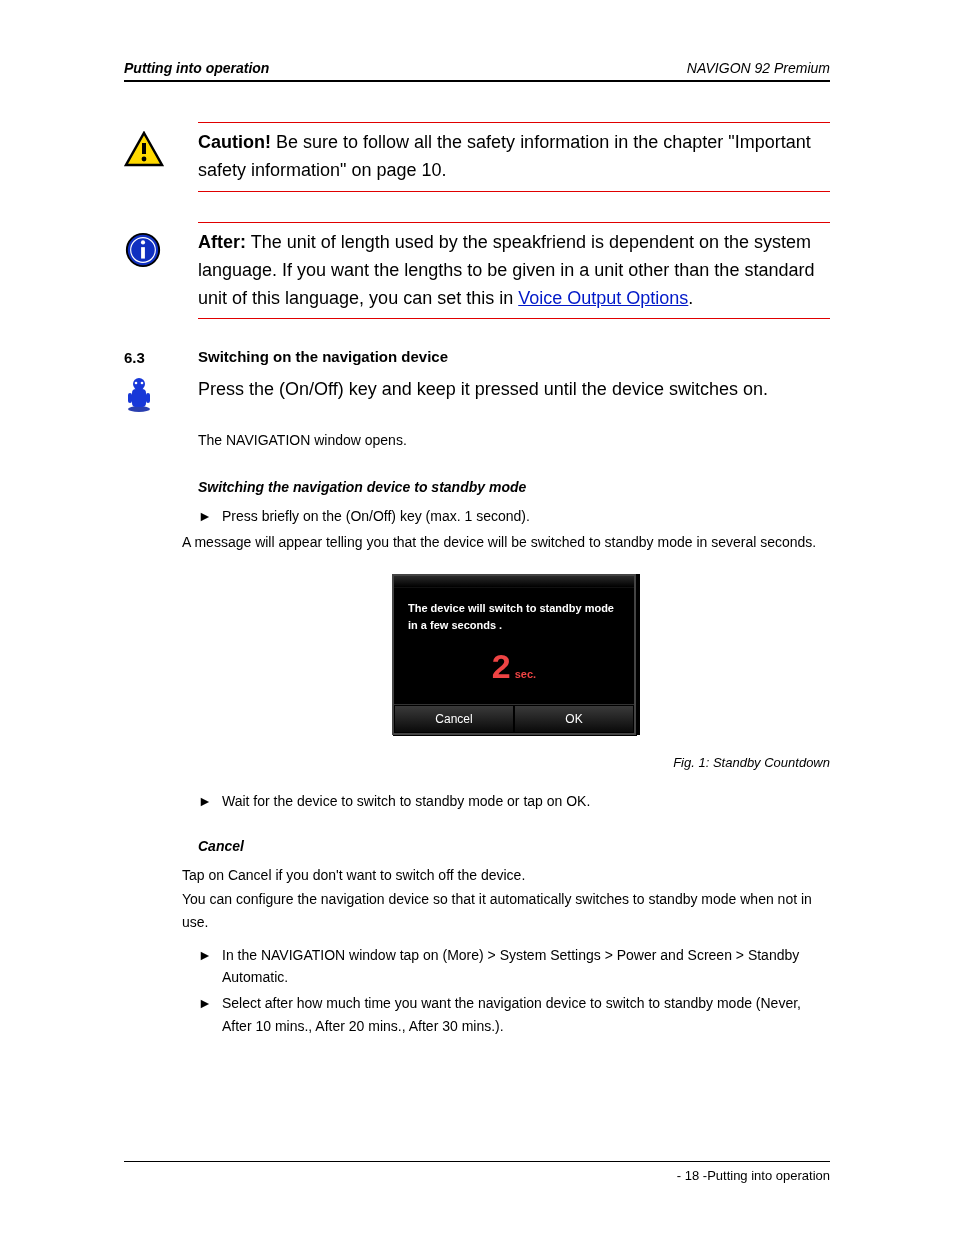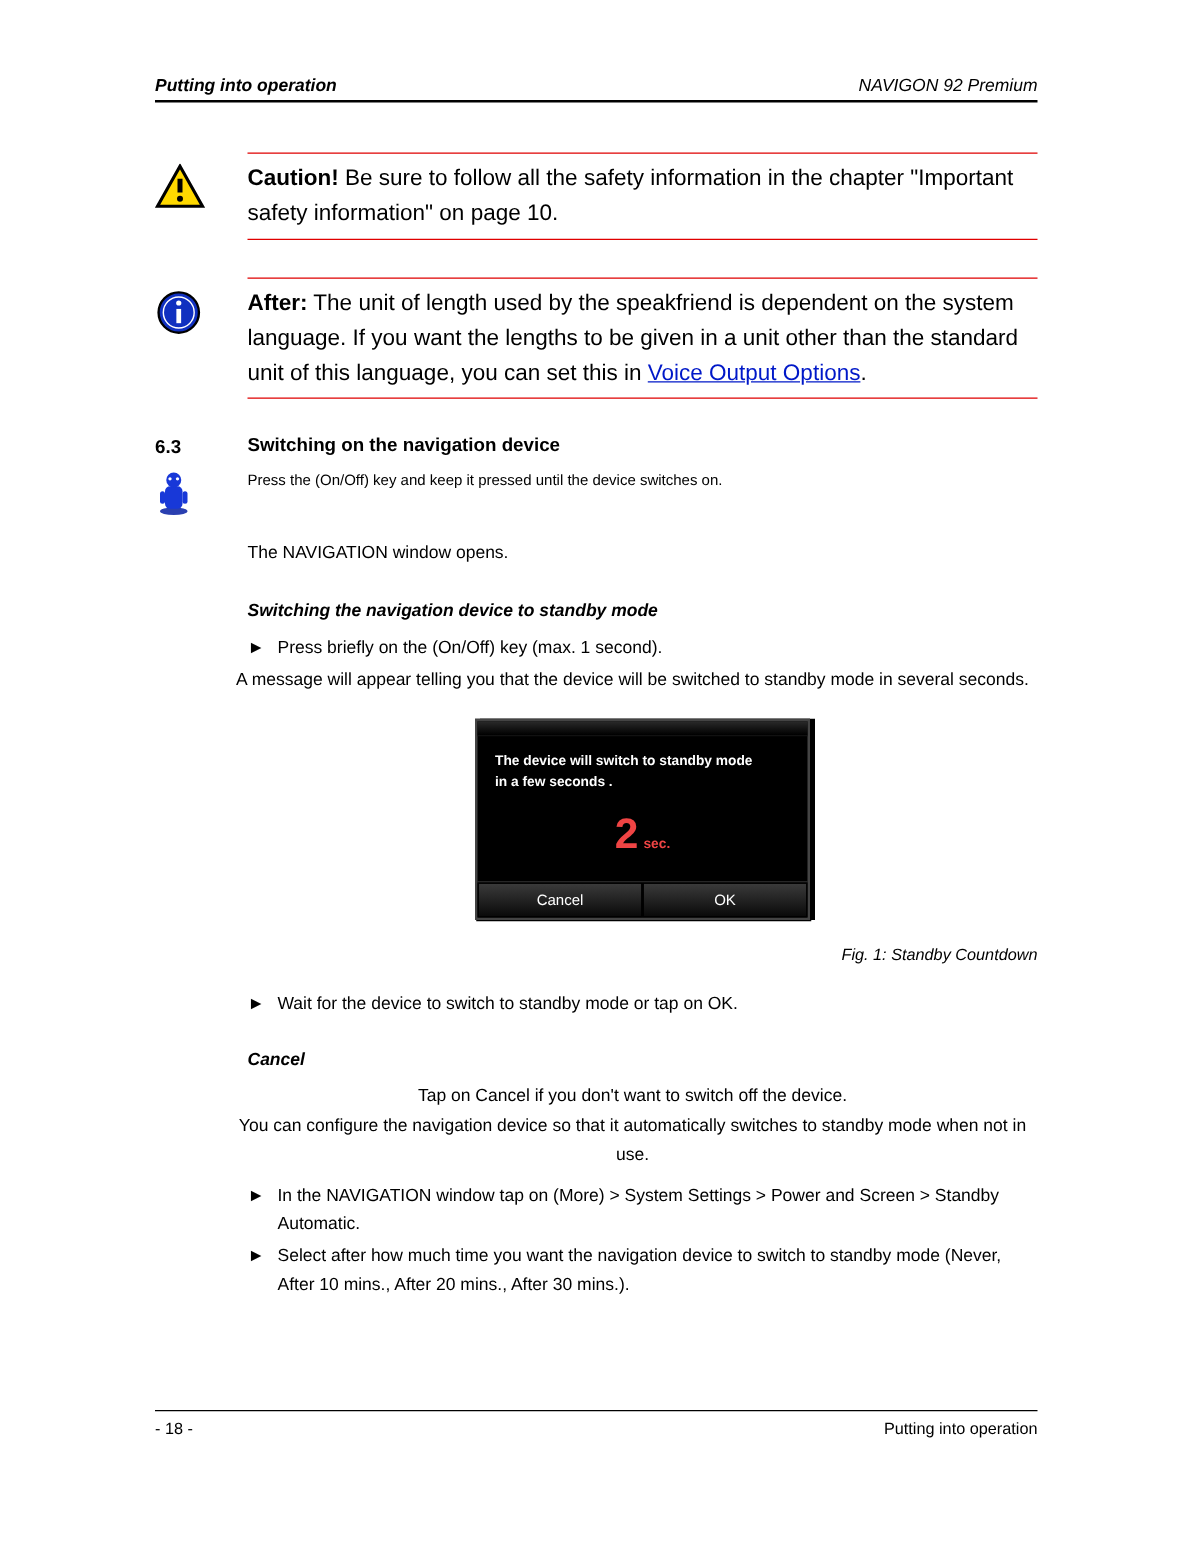--- a/index.html
+++ b/index.html
@@ -61,34 +61,33 @@
     display: flex;
     align-items: flex-start;
     margin-bottom: 12px;
   }
   .section-row .icon-col {
     width: 54px;
     flex-shrink: 0;
   }
   .section-row .txt {
     padding-left: 20px;
-    font-size: 12px;
+    font-size: 18px;
     line-height: 1.6;
   }
   .para {
     font-size: 14px;
     line-height: 1.65;
     margin-left: 74px;
     margin-bottom: 18px;
   }
   .para-block {
     font-size: 14px;
     line-height: 1.65;
     margin-left: 58px;
-    text-align: center;
   }
   .subtitle {
     font-style: italic;
     font-weight: bold;
     font-size: 14px;
     margin-left: 74px;
     margin-top: 26px;
     margin-bottom: 10px;
   }
   .bullet {
@@ -98,21 +97,21 @@
     display: flex;
     margin-bottom: 4px;
   }
   .bullet .sym { width: 24px; flex-shrink:0; }
   .dialog-wrap {
     margin: 20px 0 20px 74px;
     display: flex;
     justify-content: center;
   }
   .dialog {
-    width: 268px;
+    width: 244px;
     background: #000;
     border: 2px solid #444;
     box-shadow: 1px 1px 0 #000, 4px 0 0 #000;
     font-family: Arial, sans-serif;
   }
   .dialog-title {
     height: 12px;
     background: linear-gradient(#2a2a2a,#000);
     border-bottom: 1px solid #111;
   }
@@ -149,25 +148,25 @@
     text-align:right;
     font-style: italic;
     font-size: 13px;
     margin-left: 74px;
     margin-bottom: 20px;
   }
   .footer {
     position: absolute;
     left: 124px;
     right: 124px;
-    bottom: 85px;
+    bottom: 52px;
     border-top: 1.5px solid #000;
     padding-top: 6px;
     display:flex;
-    justify-content: space-between;
+    justify-content: flex-end;
     font-size: 13px;
   }
   
   .warn-tri {
     width: 40px; height: 36px;
   }
   .notice-circ {
     width: 38px; height: 38px;
   }
   .robot-ico {

